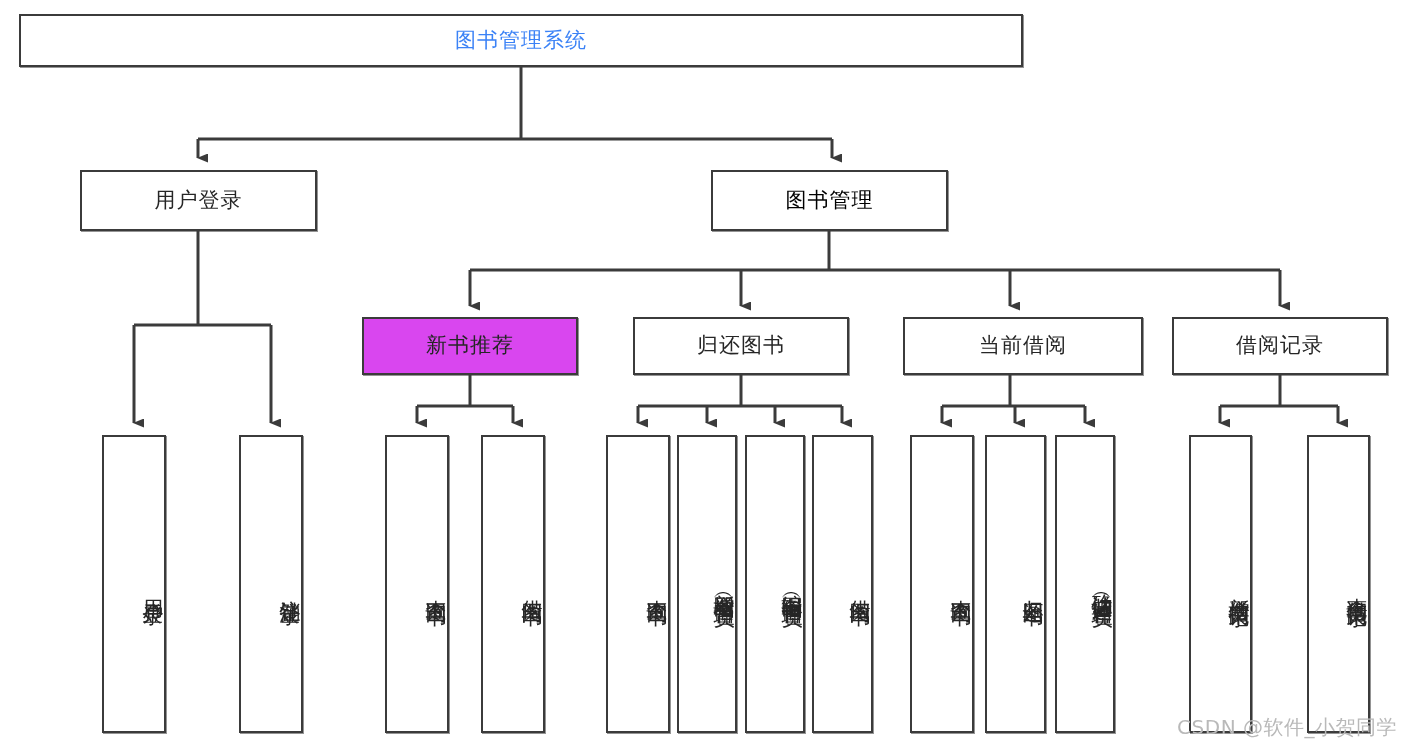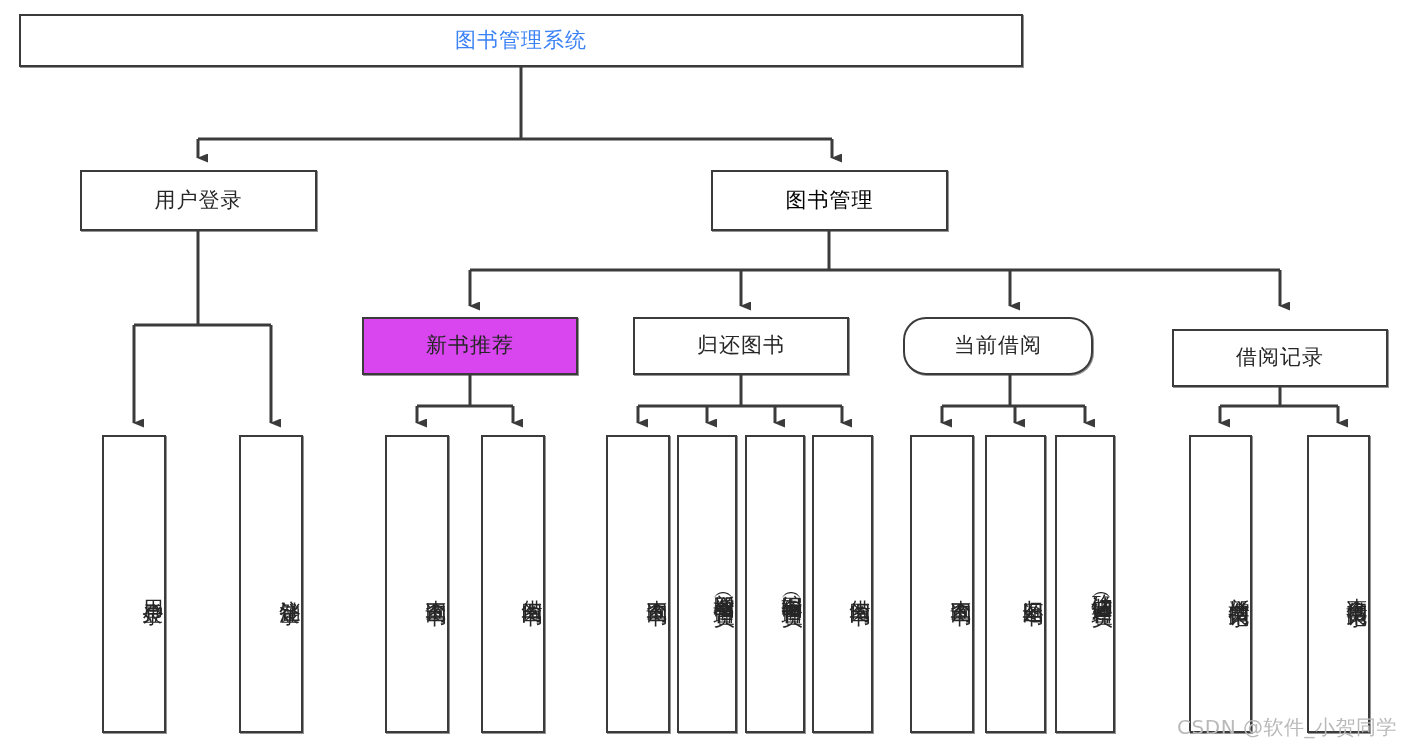--- a/index.html
+++ b/index.html
@@ -127,22 +127,22 @@
     </g>
   </svg>
 
   <div class="node horizontal node-title" style="left: 19px; top: 14px; width: 1004px; height: 53px; border-color: rgb(59, 59, 59); color: #3b82f6; background: rgb(255, 255, 255);">图书管理系统</div>
 
   <div class="node horizontal" style="left: 80px; top: 170px; width: 237px; height: 61px; border-color: rgb(59, 59, 59); color: rgb(38, 38, 38); background: rgb(255, 255, 255);">用户登录</div>
   <div class="node horizontal" style="left: 711px; top: 170px; width: 237px; height: 61px; border-color: rgb(59, 59, 59); color: #000000; background: rgb(255, 255, 255);">图书管理</div>
 
   <div class="node horizontal" style="left: 362px; top: 317px; width: 216px; height: 58px; border-color: rgb(59, 59, 59); color: rgb(38, 38, 38); background: #d946ef;">新书推荐</div>
   <div class="node horizontal" style="left: 633px; top: 317px; width: 216px; height: 58px; border-color: rgb(59, 59, 59); color: rgb(38, 38, 38); background: rgb(255, 255, 255);">归还图书</div>
-  <div class="node horizontal" style="left: 903px; top: 317px; width: 190px; height: 58px; border-color: rgb(59, 59, 59); color: rgb(38, 38, 38); background: rgb(255, 255, 255); border-radius: 23px;">当前借阅</div>
-  <div class="node horizontal" style="left: 1172px; top: 329px; width: 216px; height: 58px; border-color: rgb(59, 59, 59); color: rgb(38, 38, 38); background: rgb(255, 255, 255);">借阅记录</div>
+  <div class="node horizontal" style="left: 903px; top: 317px; width: 240px; height: 58px; border-color: rgb(59, 59, 59); color: rgb(38, 38, 38); background: rgb(255, 255, 255);">当前借阅</div>
+  <div class="node horizontal" style="left: 1172px; top: 317px; width: 216px; height: 58px; border-color: rgb(59, 59, 59); color: rgb(38, 38, 38); background: rgb(255, 255, 255);">借阅记录</div>
 
   <div class="node vertical" style="left: 102px; top: 435px; width: 64px; height: 298px; border-color: rgb(59, 59, 59); color: rgb(38, 38, 38); background: rgb(255, 255, 255);">用户登录</div>
   <div class="node vertical" style="left: 239px; top: 435px; width: 64px; height: 298px; border-color: rgb(59, 59, 59); color: rgb(38, 38, 38); background: rgb(255, 255, 255);">注销登录</div>
   <div class="node vertical" style="left: 385px; top: 435px; width: 64px; height: 298px; border-color: rgb(59, 59, 59); color: rgb(38, 38, 38); background: rgb(255, 255, 255);">查询图书</div>
   <div class="node vertical" style="left: 481px; top: 435px; width: 64px; height: 298px; border-color: rgb(59, 59, 59); color: rgb(38, 38, 38); background: rgb(255, 255, 255);">借阅图书</div>
   <div class="node vertical" style="left: 606px; top: 435px; width: 64px; height: 298px; border-color: rgb(59, 59, 59); color: rgb(38, 38, 38); background: rgb(255, 255, 255);">查询图书</div>
   <div class="node vertical tall-text" style="left: 677px; top: 435px; width: 60px; height: 298px; border-color: rgb(59, 59, 59); color: rgb(38, 38, 38); background: rgb(255, 255, 255);">新增图书（管理员）</div>
   <div class="node vertical tall-text" style="left: 745px; top: 435px; width: 60px; height: 298px; border-color: rgb(59, 59, 59); color: rgb(38, 38, 38); background: rgb(255, 255, 255);">编辑图书（管理员）</div>
   <div class="node vertical" style="left: 812px; top: 435px; width: 61px; height: 298px; border-color: rgb(59, 59, 59); color: rgb(38, 38, 38); background: rgb(255, 255, 255);">借阅图书</div>
   <div class="node vertical" style="left: 910px; top: 435px; width: 64px; height: 298px; border-color: rgb(59, 59, 59); color: rgb(38, 38, 38); background: rgb(255, 255, 255);">查询图书</div>

